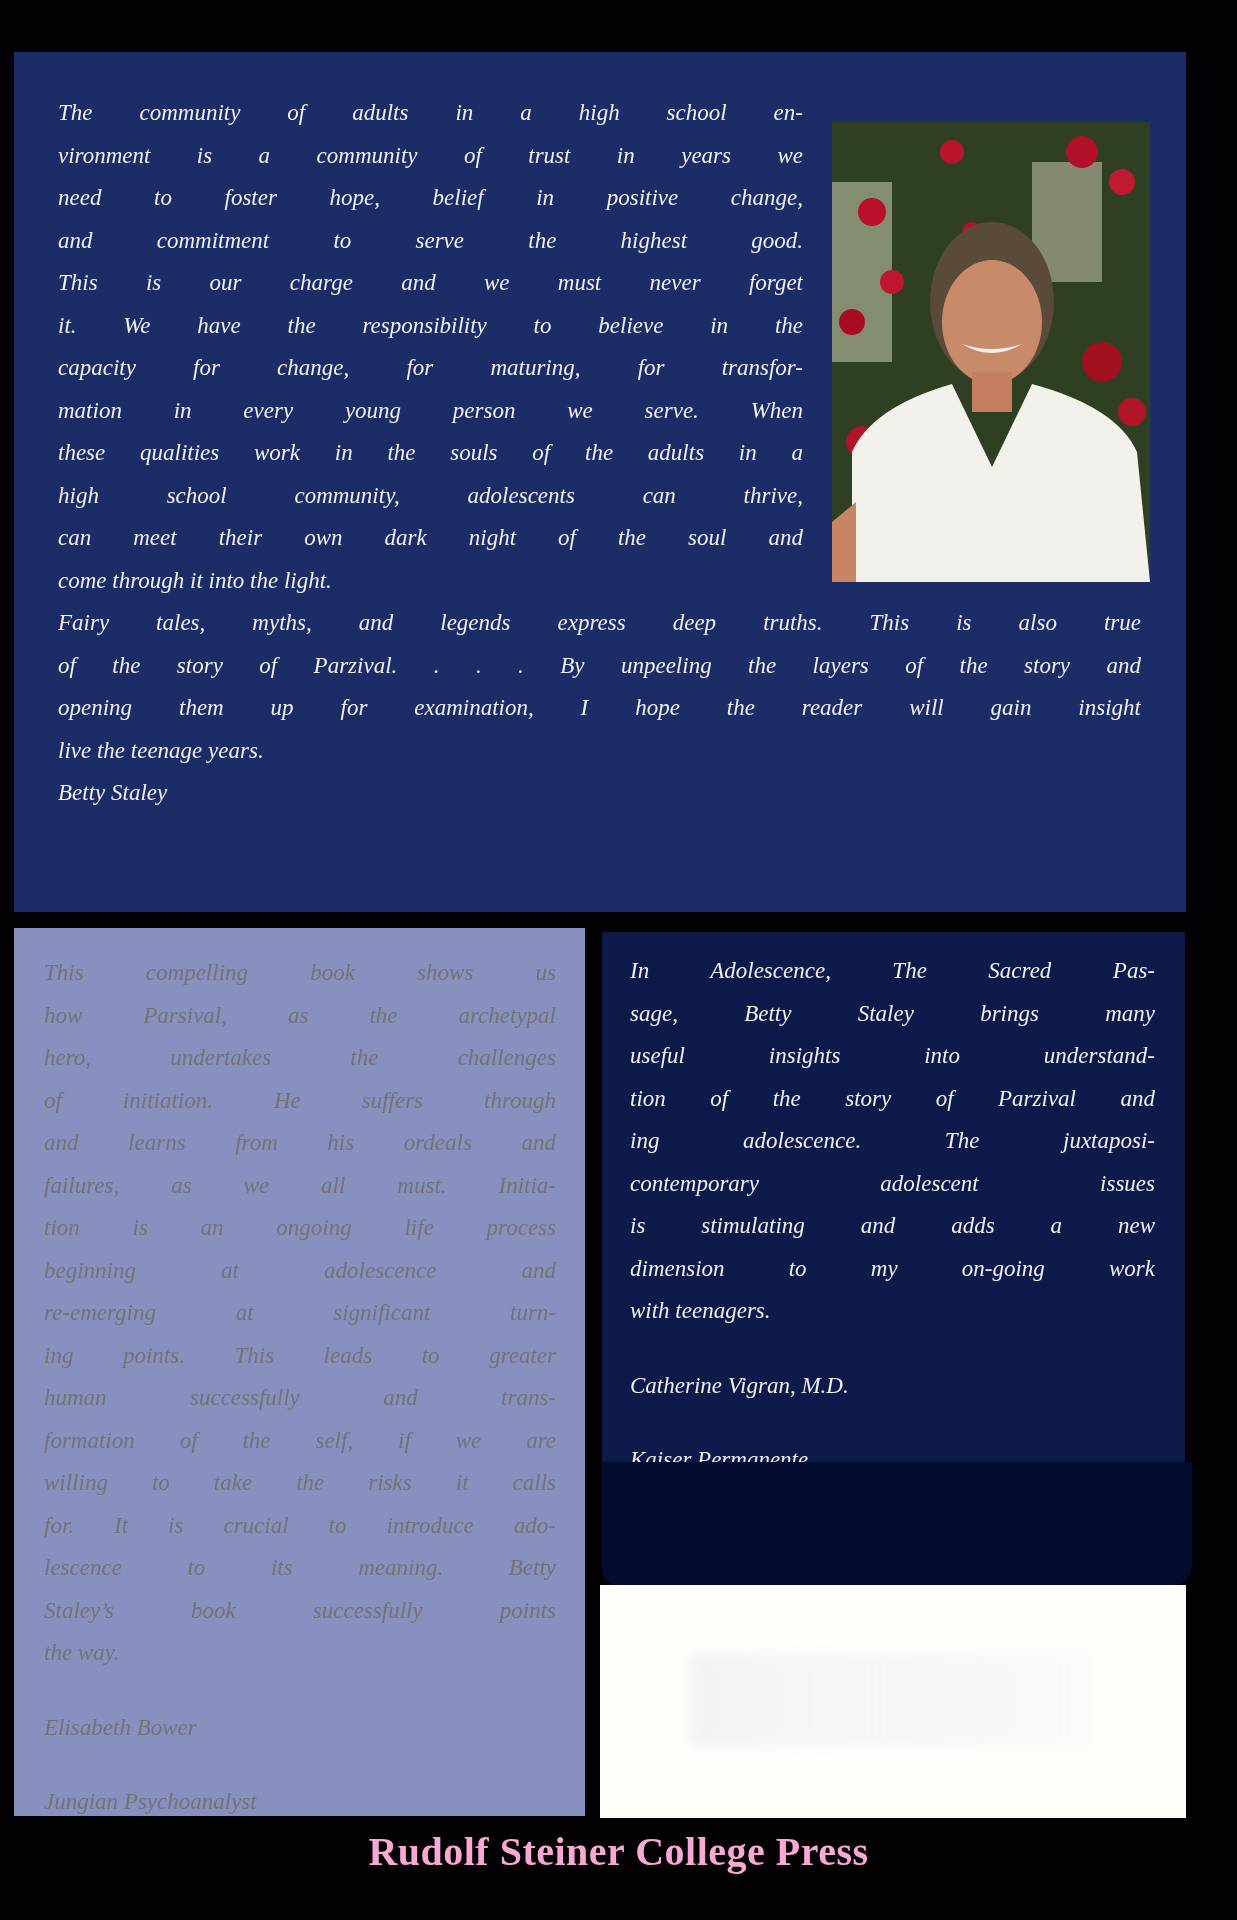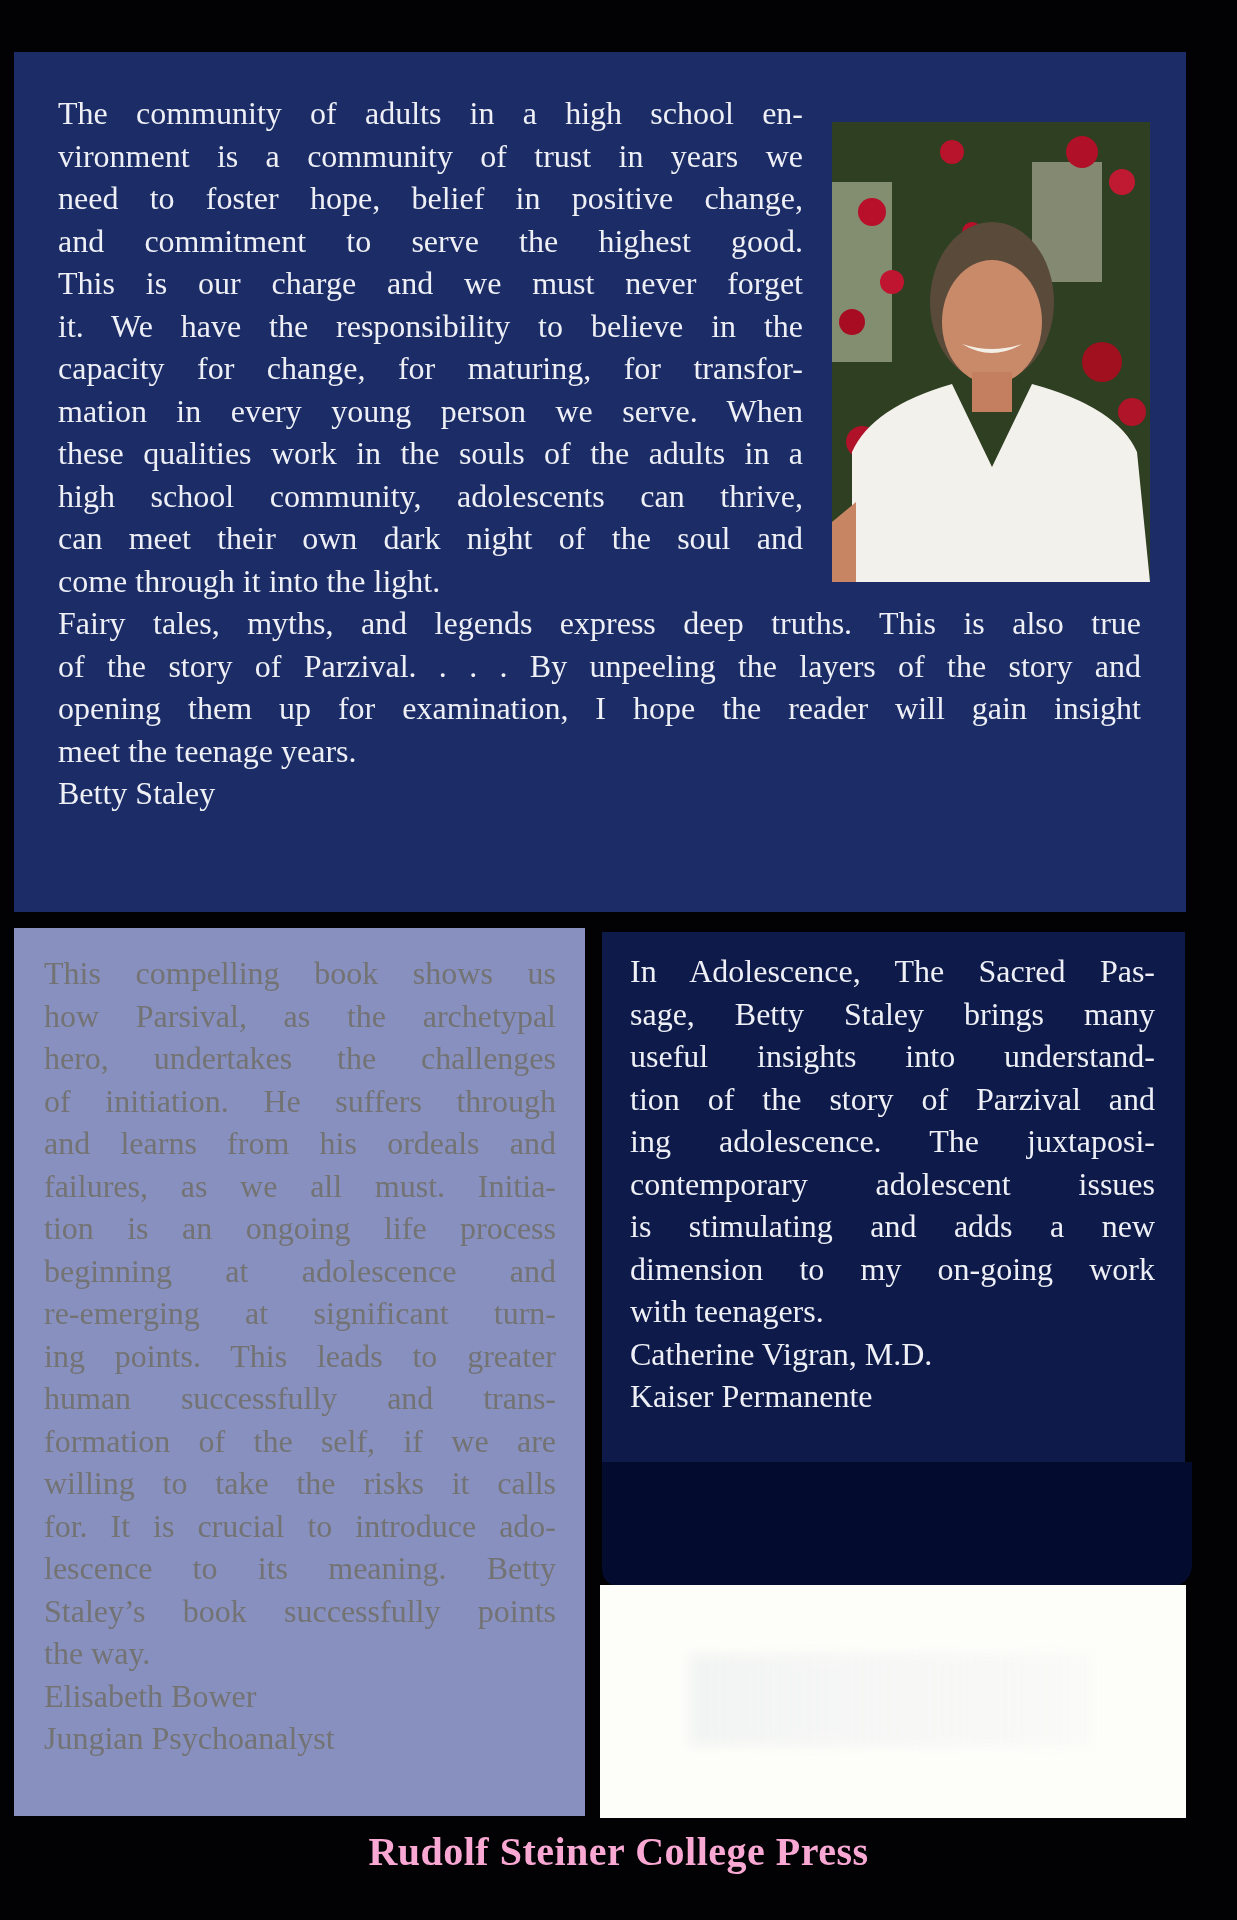--- a/index.html
+++ b/index.html
@@ -4,24 +4,24 @@
   <style>
     html, body { margin:0; padding:0; }
     body { width:1237px; height:1920px; background:#020204; position:relative; overflow:hidden; font-family:"Liberation Serif","DejaVu Serif",serif; }
     .panel { position:absolute; box-sizing:border-box; }
     #top-panel { left:14px; top:52px; width:1172px; height:860px; background:#1c2c66; }
     #left-panel { left:14px; top:928px; width:571px; height:888px; background:#8890c0; }
     #right-panel { left:602px; top:932px; width:583px; height:530px; background:#0e1a4a; }
     #dark-block { left:602px; top:1462px; width:590px; height:125px; background:#030b2e; border-radius:0 0 22px 18px; }
     #barcode-area { left:600px; top:1585px; width:586px; height:233px; background:#fdfdf9; }
     .barcode-ghost { position:absolute; left:90px; top:70px; width:400px; height:90px; background:linear-gradient(90deg, rgba(235,238,240,0.6), rgba(245,246,246,0.4)); filter:blur(6px); }
-    .txt { position:absolute; font-size:32px; line-height:42.5px; }
+    .txt { position:absolute; font-size:23px; line-height:42.5px;font-style:italic; }
     .light { color:#eef0f6; }
     .darktxt { color:#737373; }
-    .line { display:block; white-space:nowrap; }
+    .line { display:block; white-space:nowrap;margin-top:32px; }
     .jline { display:block; text-align:justify; text-align-last:justify; white-space:normal; height:42.5px; overflow:hidden; }
     .last { text-align-last:left; }
     .right { text-align:left; }
     #top-text-a { left:58px; top:92px; width:745px; }
     #top-text-b { left:58px; top:602px; width:1083px; }
     #top-sig { left:58px; top:772px; width:1083px; }
     #photo { position:absolute; left:832px; top:122px; width:318px; height:460px; overflow:hidden; background:#2a3a1e; }
     #left-text { left:44px; top:952px; width:512px; }
     #right-text { left:630px; top:950px; width:525px; }
     #footer-title { position:absolute; left:0; width:1237px; top:1828px; text-align:center; color:#f9a8d4; font-size:40px; font-weight:bold; letter-spacing:0.5px; }
@@ -67,21 +67,21 @@
     <rect x="140" y="250" width="40" height="40" fill="#c47e60"></rect>
     <path d="M20 460 L20 330 Q40 285 120 262 L160 345 L200 262 Q285 285 305 330 L318 460 Z" fill="#f3f1ec"></path>
     <path d="M0 460 L0 400 L24 380 L24 460Z" fill="#c78564"></path>
   </svg>
 </div>
 
 <div class="txt light" id="top-text-b">
   <span class="jline">Fairy tales, myths, and legends express deep truths. This is also true</span>
   <span class="jline">of the story of Parzival. . . . By unpeeling the layers of the story and</span>
   <span class="jline">opening them up for examination, I hope the reader will gain insight</span>
-  <span class="jline last">meet the teenage years.</span>
+  <span class="jline last">live the teenage years.</span>
 </div>
 
 <div class="txt light right" id="top-sig">Betty Staley</div>
 
 <div class="panel" id="left-panel"></div>
 <div class="txt darktxt" id="left-text">
   <span class="jline">This compelling book shows us</span>
   <span class="jline">how Parsival, as the archetypal</span>
   <span class="jline">hero, undertakes the challenges</span>
   <span class="jline">of initiation. He suffers through</span>

